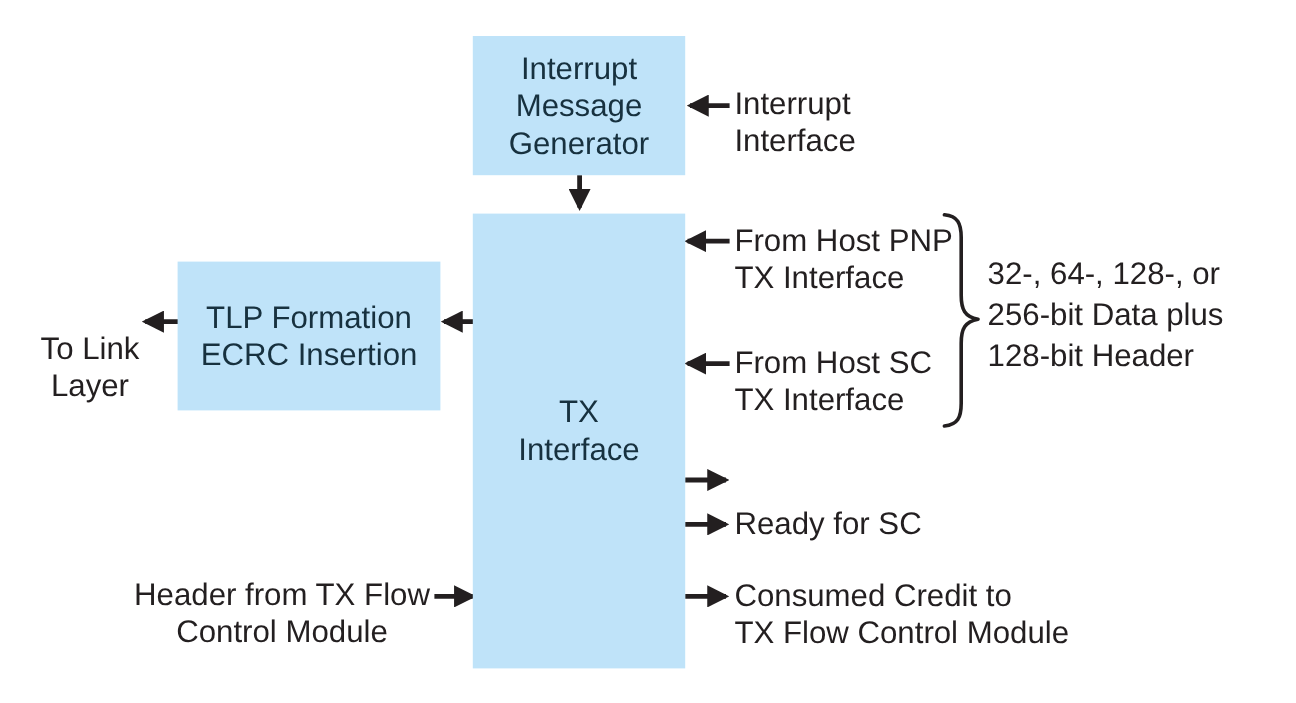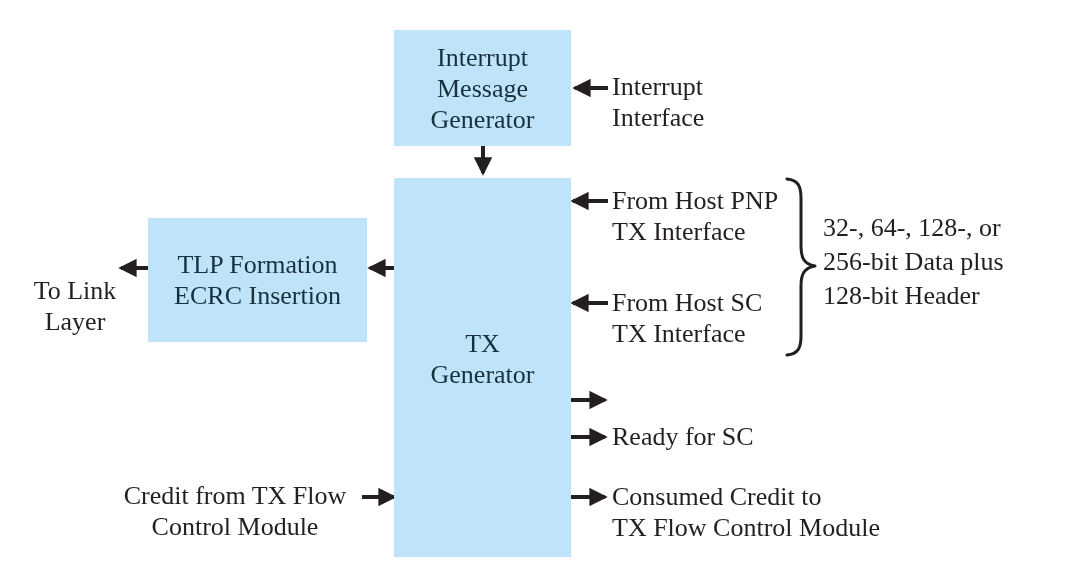--- a/index.html
+++ b/index.html
@@ -1,18 +1,18 @@
 <!DOCTYPE html>
 <html><head>
 <meta charset="utf-8">
 <style>
   html,body { margin:0; padding:0; background:#fff; }
   .canvas {
     position:relative; width:1080px; height:586px; background:#ffffff;
-    font-family:Liberation Serif, serif; color:#231f20; overflow:hidden;
+    font-family:Liberation Sans, sans-serif; color:#231f20; overflow:hidden;
   }
   .box {
     position:absolute; background:#bfe3f9; color:#17313f;
     display:flex; align-items:center; justify-content:center;
     text-align:center; font-size:26px; line-height:31px;
     white-space:pre-line;
   }
   .lbl {
     position:absolute; font-size:26px; line-height:31px; color:#231f20;
     white-space:pre-line;
@@ -58,21 +58,21 @@
     <line class="arrow" x1="362" y1="497" x2="394" y2="497" marker-end="url(#ah)"></line>
     <path class="brace" d="M 787 179 C 798 180 801 186 801 198 L 801 246 C 801 258 804 264 815 266
              C 804 268 801 274 801 286 L 801 336 C 801 348 798 354 787 355"></path>
   </svg>
 
   <div class="box" id="box-interrupt">Interrupt
 Message
 Generator</div>
 
   <div class="box" id="box-tx">TX
-Generator</div>
+Interface</div>
 
   <div class="box" id="box-tlp">TLP Formation
 ECRC Insertion</div>
 
   <div class="lbl" id="lbl-interrupt-interface">Interrupt
 Interface</div>
 
   <div class="lbl" id="lbl-to-link-layer">To Link
 Layer</div>
 
@@ -85,16 +85,16 @@
   <div class="lbl" id="lbl-data-width">32-, 64-, 128-, or
 256-bit Data plus
 128-bit Header</div>
 
 
   <div class="lbl" id="lbl-ready-sc">Ready for SC</div>
 
   <div class="lbl" id="lbl-consumed-credit">Consumed Credit to
 TX Flow Control Module</div>
 
-  <div class="lbl" id="lbl-credit-from">Credit from TX Flow
+  <div class="lbl" id="lbl-credit-from">Header from TX Flow
 Control Module</div>
 
 </div>
 
 </body></html>

